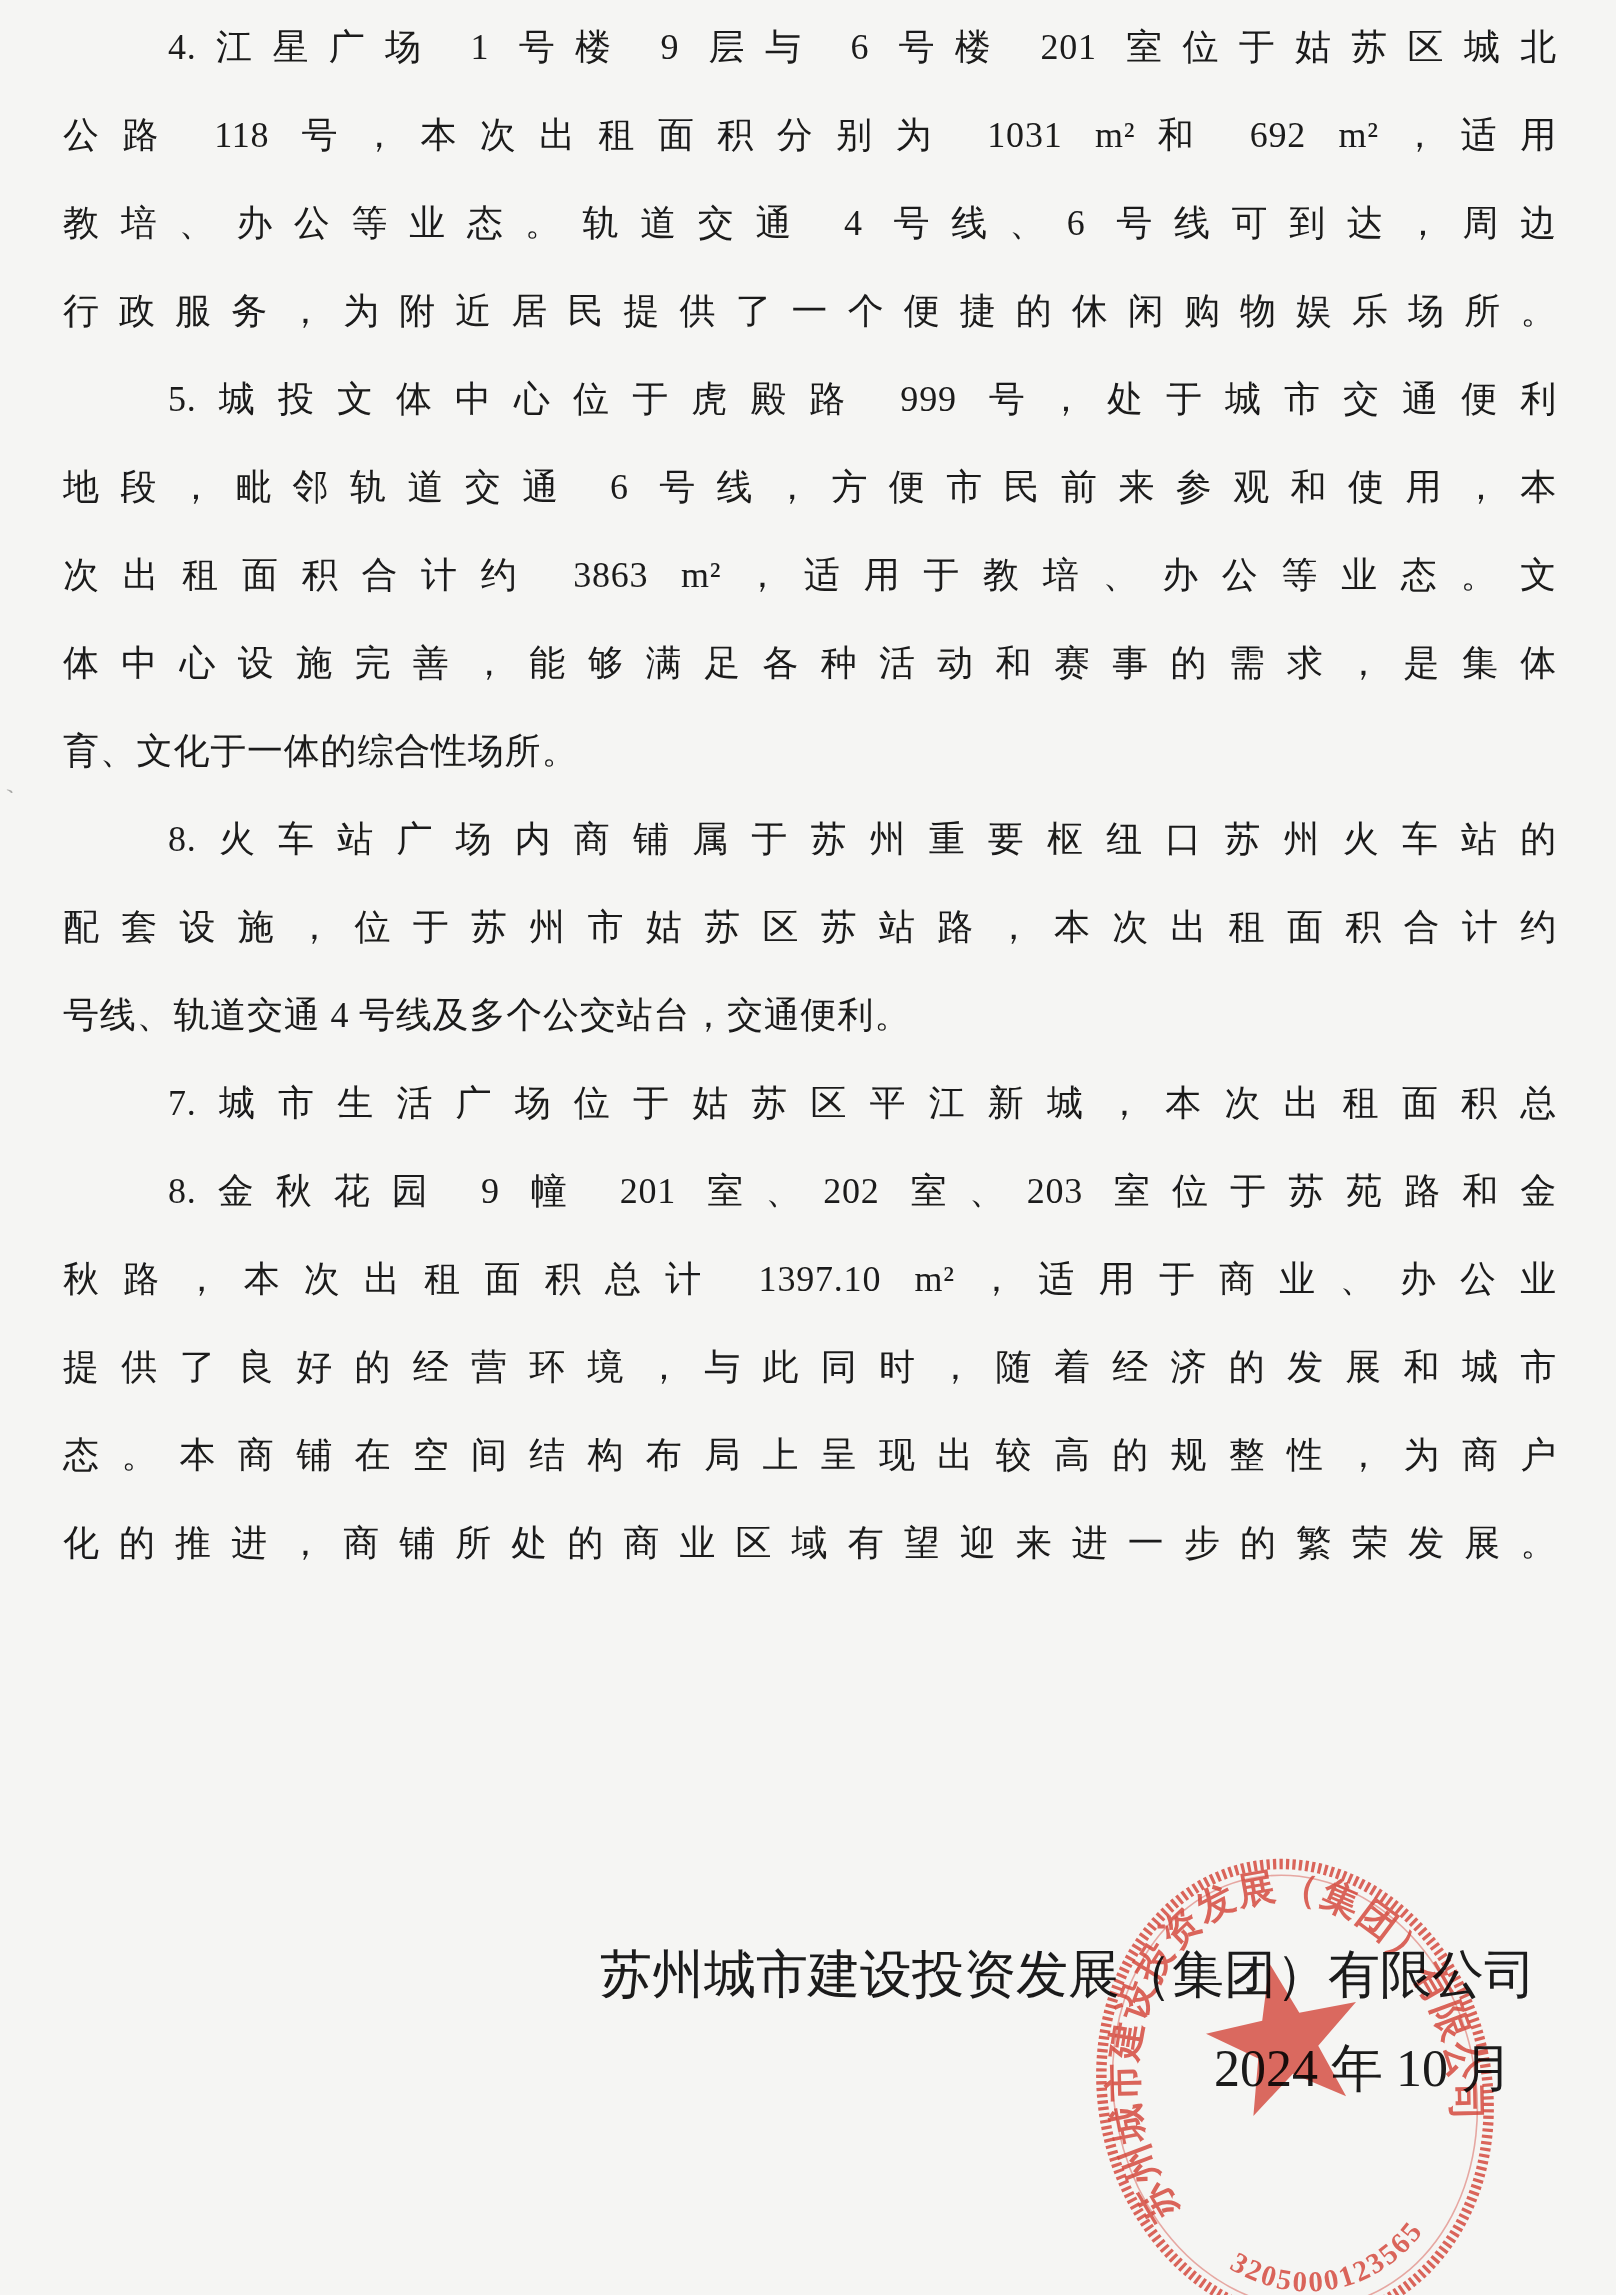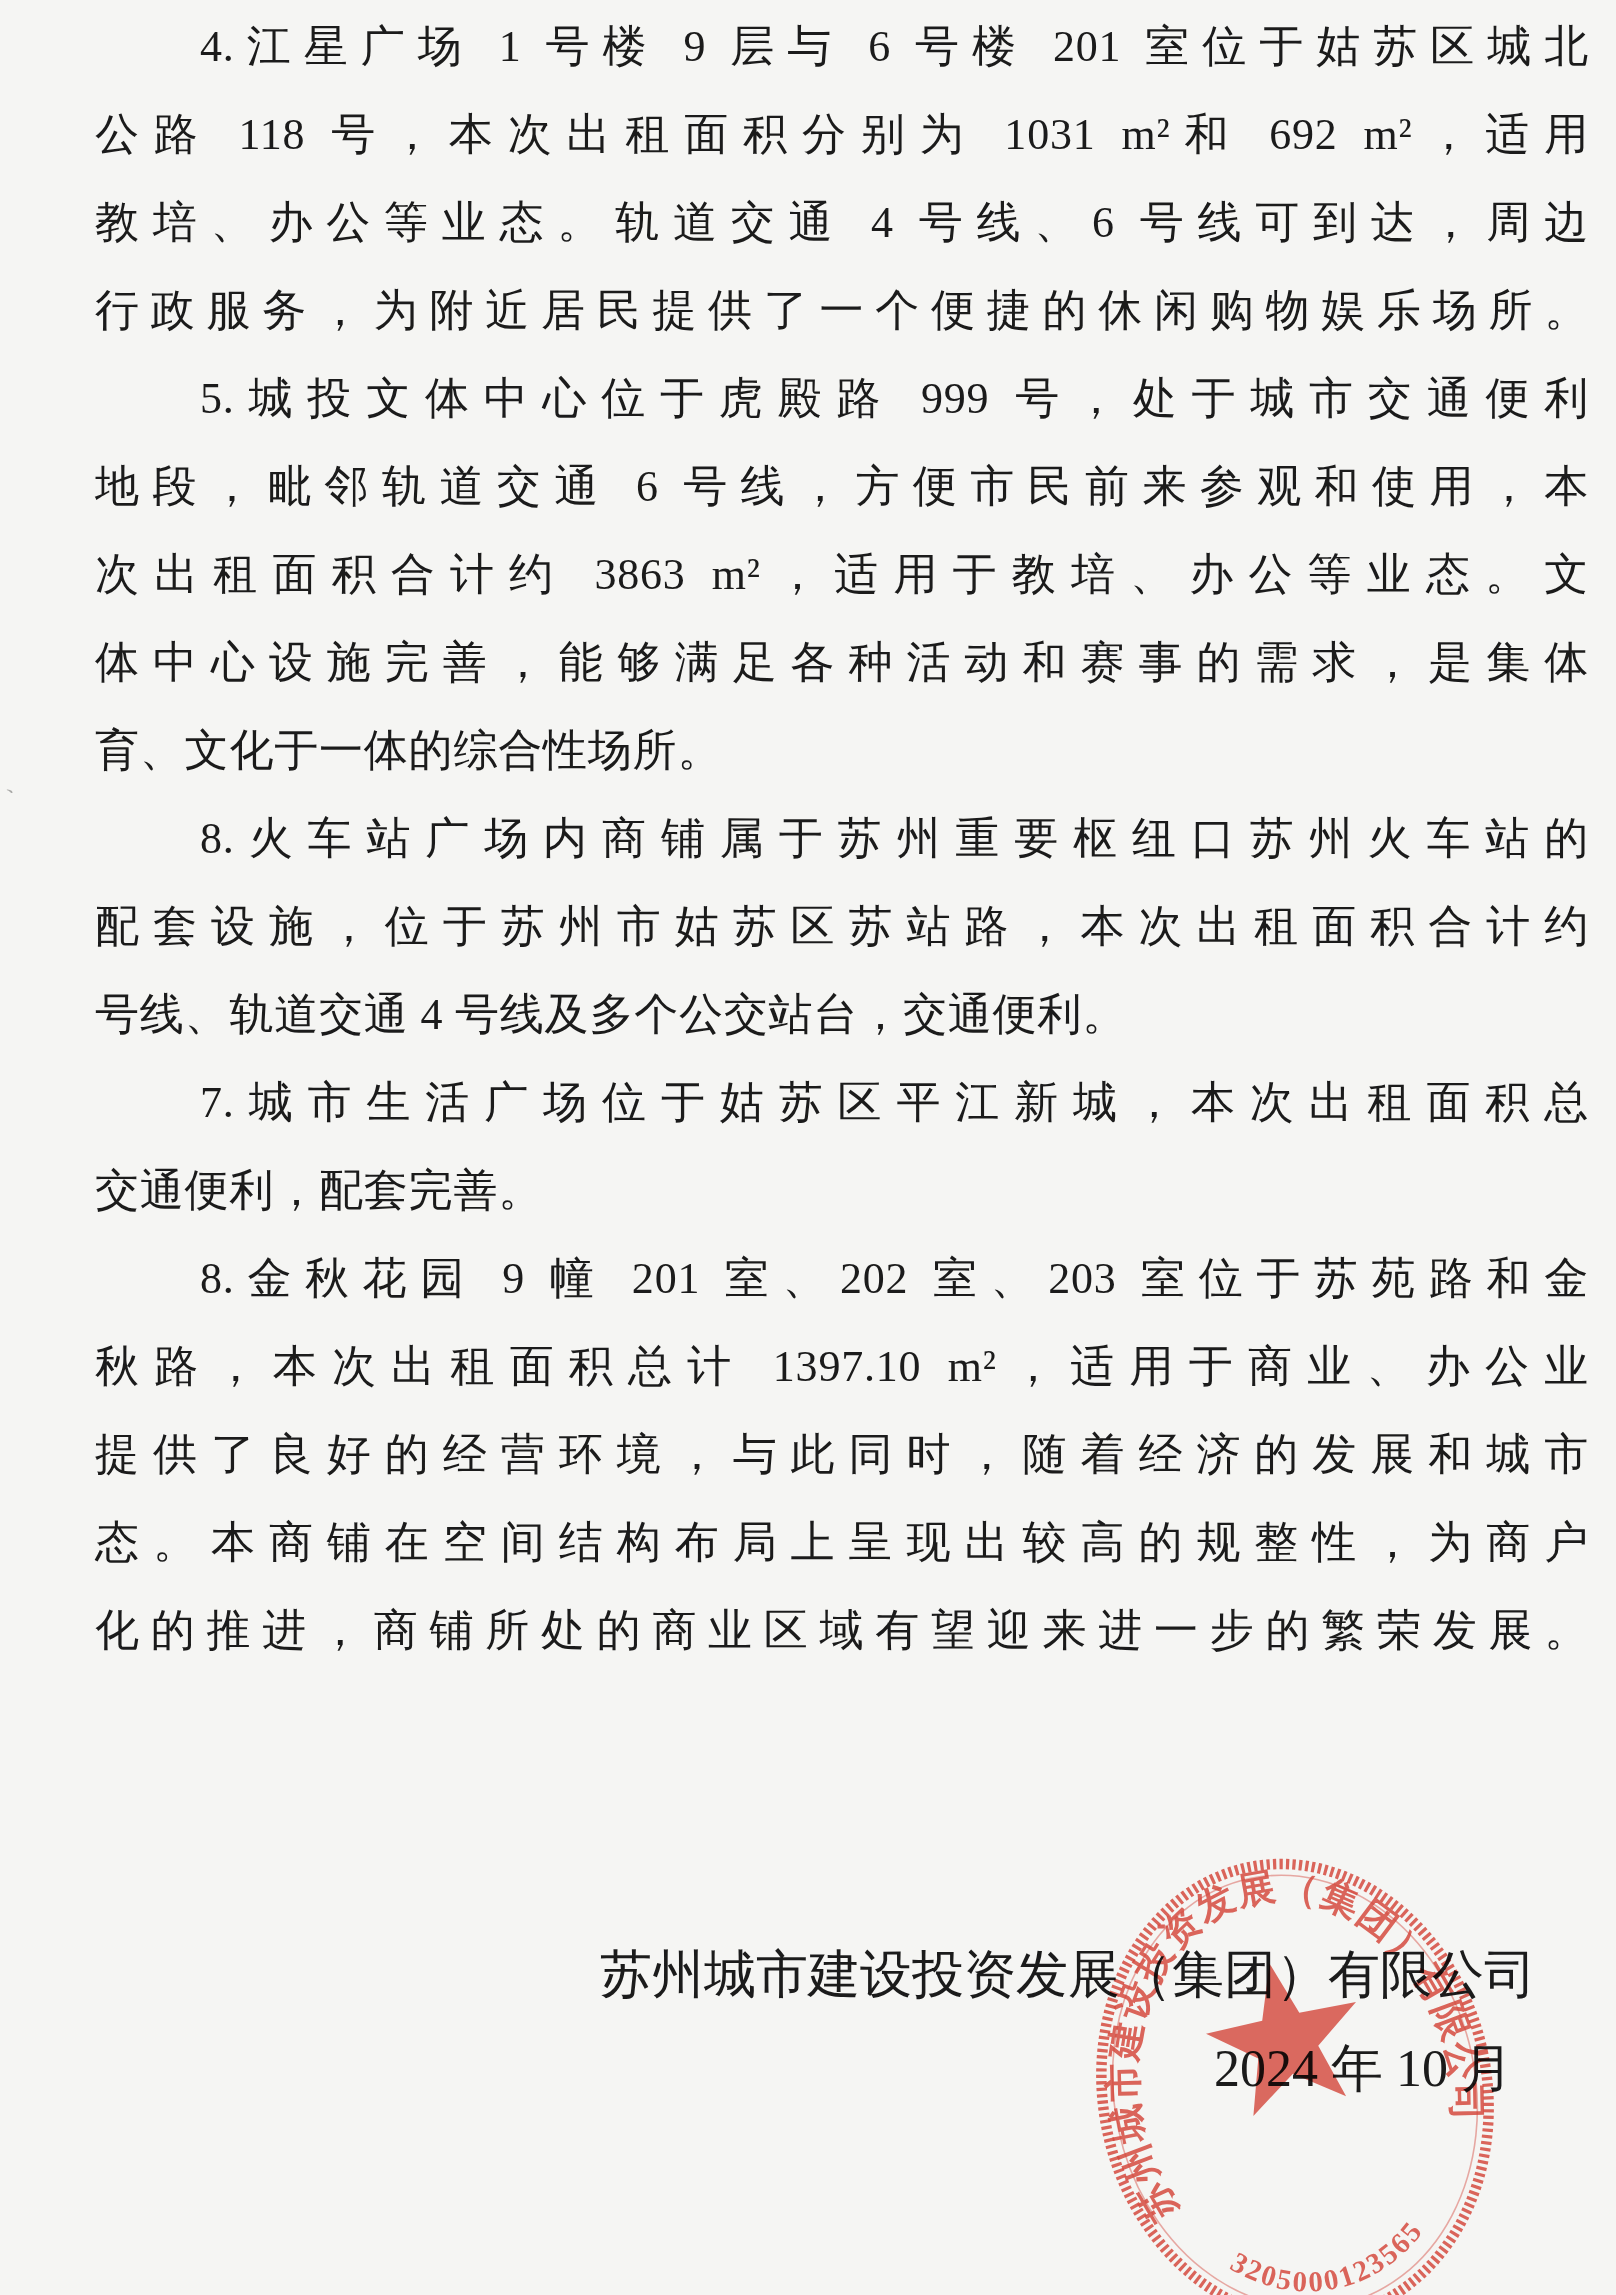--- a/index.html
+++ b/index.html
@@ -7,22 +7,21 @@
     position:relative;
     width:1616px;height:2295px;
     background:#f5f5f3;
     overflow:hidden;
     font-family:"Liberation Serif","DejaVu Serif",serif;
     color:#1b1b1b;
   }
   .body-text{
     position:absolute;
     left:63px;top:3.2px;width:1494px;
-    font-size:44px;
-    margin-left:32px;
+    font-size:36px;
   }
   .line{
     height:88px;
     line-height:88px;
     letter-spacing:0.8px;
   }
   .line.jus{
     text-align:justify;
     text-align-last:justify;
     text-justify:inter-character;
@@ -79,21 +78,20 @@
       <div class="line jus">行政服务，为附近居民提供了一个便捷的休闲购物娱乐场所。</div>
       <div class="line jus ind">5.城投文体中心位于虎殿路 999 号，处于城市交通便利</div>
       <div class="line jus">地段，毗邻轨道交通 6 号线，方便市民前来参观和使用，本</div>
       <div class="line jus">次出租面积合计约 3863 m²，适用于教培、办公等业态。文</div>
       <div class="line jus">体中心设施完善，能够满足各种活动和赛事的需求，是集体</div>
       <div class="line">育、文化于一体的综合性场所。</div>
       <div class="line jus ind">8.火车站广场内商铺属于苏州重要枢纽口苏州火车站的</div>
       <div class="line jus">配套设施，位于苏州市姑苏区苏站路，本次出租面积合计约</div>
       <div class="line">号线、轨道交通 4 号线及多个公交站台，交通便利。</div>
       <div class="line jus ind">7.城市生活广场位于姑苏区平江新城，本次出租面积总</div>
-      <div class="line">交通便利，配套完善。</div>
       <div class="line jus ind">8.金秋花园 9 幢 201 室、202 室、203 室位于苏苑路和金</div>
       <div class="line jus">秋路，本次出租面积总计 1397.10 m²，适用于商业、办公业</div>
       <div class="line jus">提供了良好的经营环境，与此同时，随着经济的发展和城市</div>
       <div class="line jus">态。本商铺在空间结构布局上呈现出较高的规整性，为商户</div>
       <div class="line jus">化的推进，商铺所处的商业区域有望迎来进一步的繁荣发展。</div>
     </div>
 
   <span class="artifact">、</span>
 
   <div class="signature">

